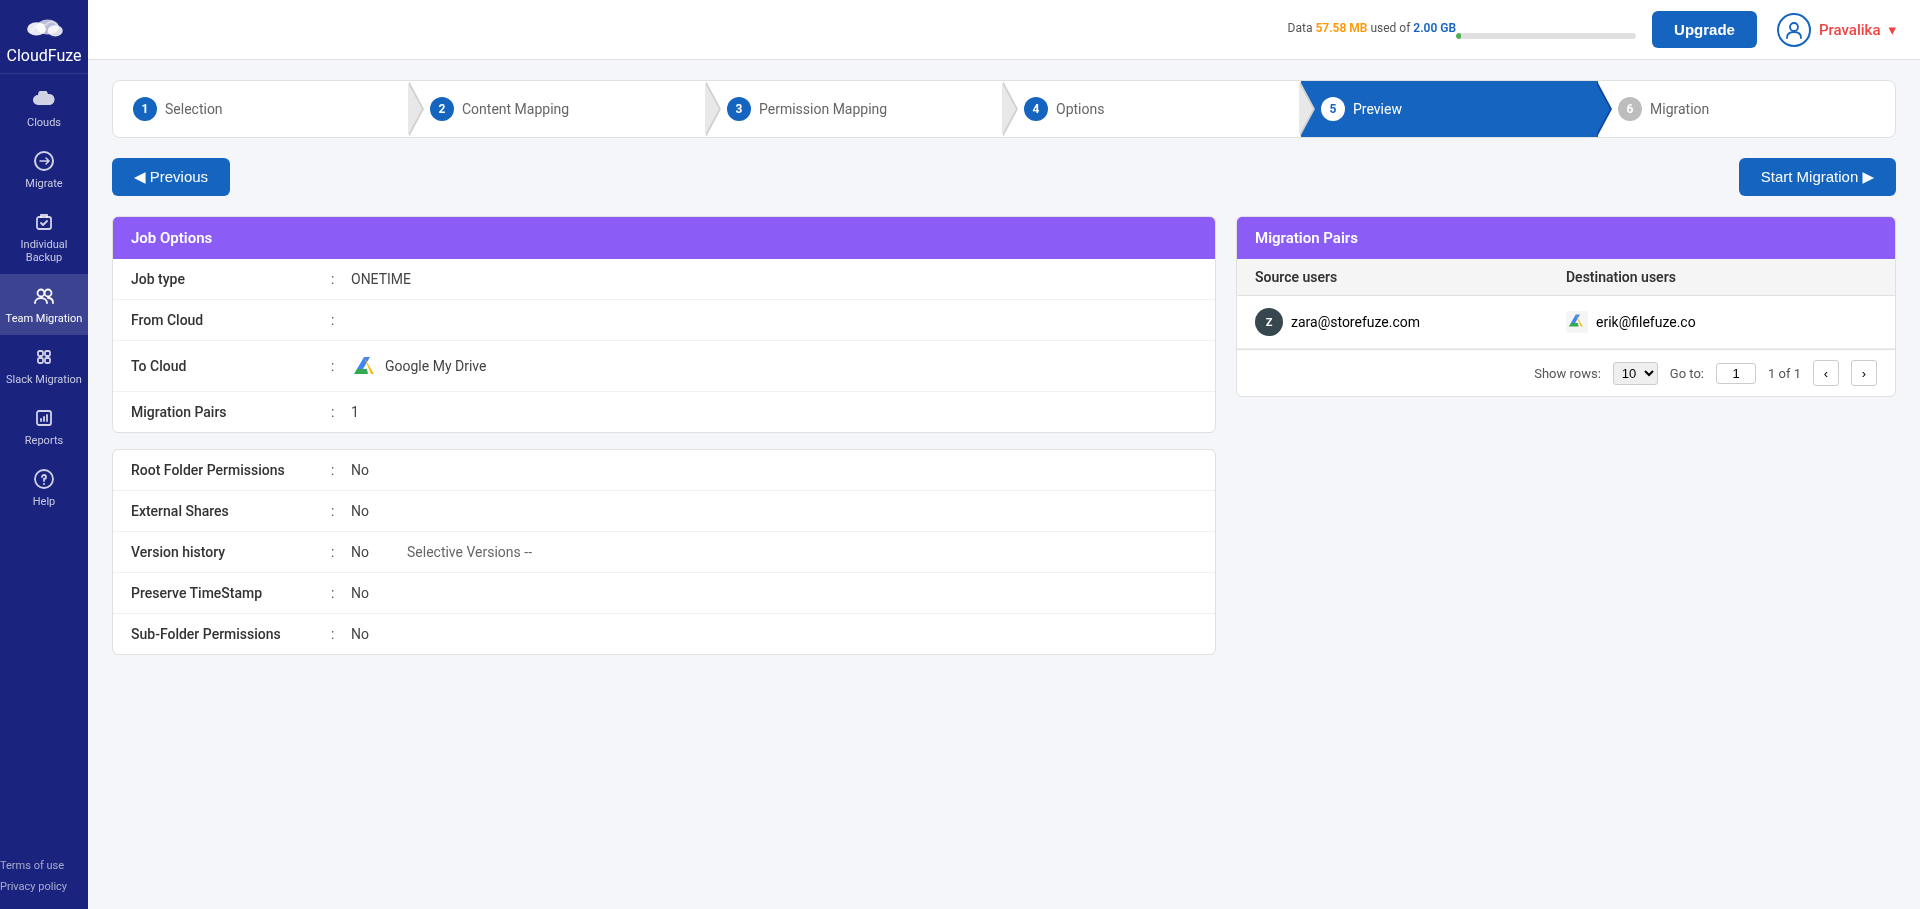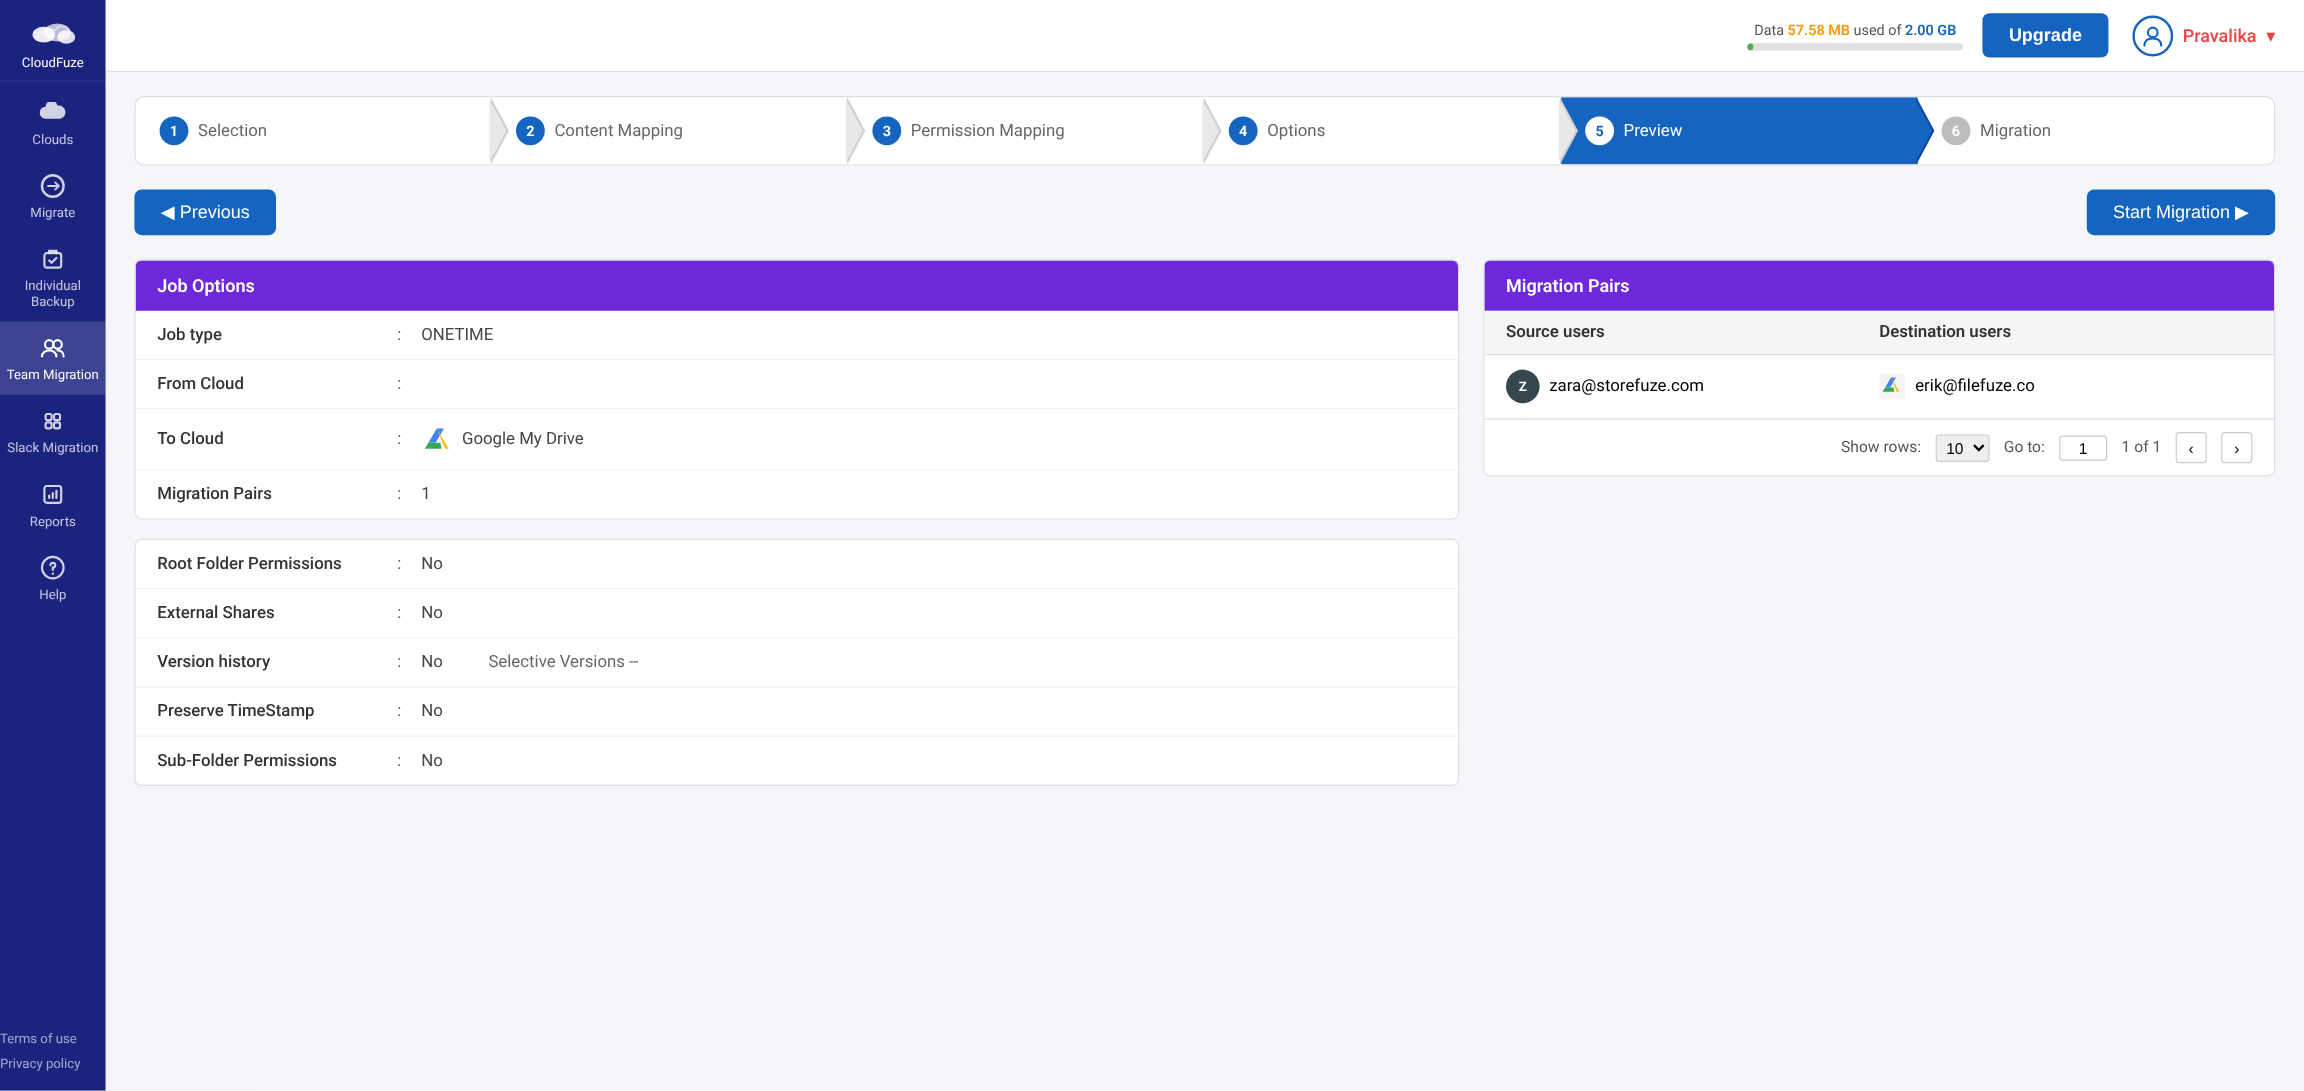--- a/index.html
+++ b/index.html
@@ -17,21 +17,21 @@
       height: 100vh;
       overflow-y: auto;
     }
     .sidebar-logo {
       width: 100%;
       padding: 12px 0 8px;
       display: flex;
       flex-direction: column;
       align-items: center;
       color: white;
-      font-size: 11px;
+      font-size: 16px;
       border-bottom: 1px solid rgba(255,255,255,0.1);
       margin-bottom: 4px;
     }
     .sidebar-logo .logo-icon {
       width: 38px;
       height: 30px;
       margin-bottom: 4px;
     }
     .sidebar-item {
       width: 100%;
@@ -83,22 +83,22 @@
       display: flex;
       align-items: center;
       justify-content: flex-end;
       padding: 8px 24px;
       border-bottom: 1px solid #e0e0e0;
       height: 60px;
       flex-shrink: 0;
     }
     .storage-info {
       display: flex;
-      flex-direction: column;
-      align-items: center;
+      flex-direction: row;
+      align-items: flex-end;
       margin-right: 16px;
       font-size: 13px;
       color: #555;
     }
     .storage-used { font-size: 12px; margin-bottom: 4px; }
     .storage-used .highlight-orange { color: #ff9800; font-weight: 600; }
     .storage-used .highlight-blue { color: #1565c0; font-weight: 600; }
     .storage-bar {
       width: 180px;
       height: 6px;
@@ -287,21 +287,21 @@
 
     
     .card {
       background: white;
       border-radius: 6px;
       overflow: hidden;
       margin-bottom: 16px;
       border: 1px solid #e0e0e0;
     }
     .card-header {
-      background: #6d28d9;
+      background: #8b5cf6;
       color: white;
       padding: 12px 18px;
       font-size: 15px;
       font-weight: 600;
     }
     .card-body { }
 
     
     .info-row {
       display: flex;

